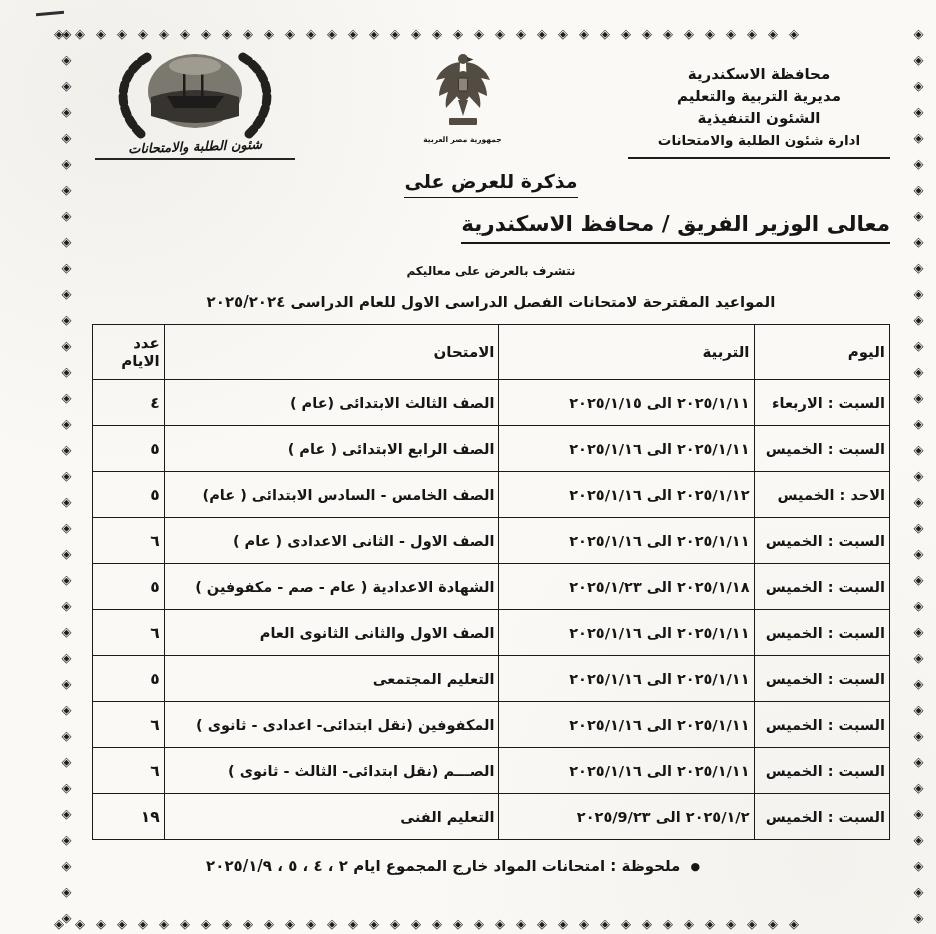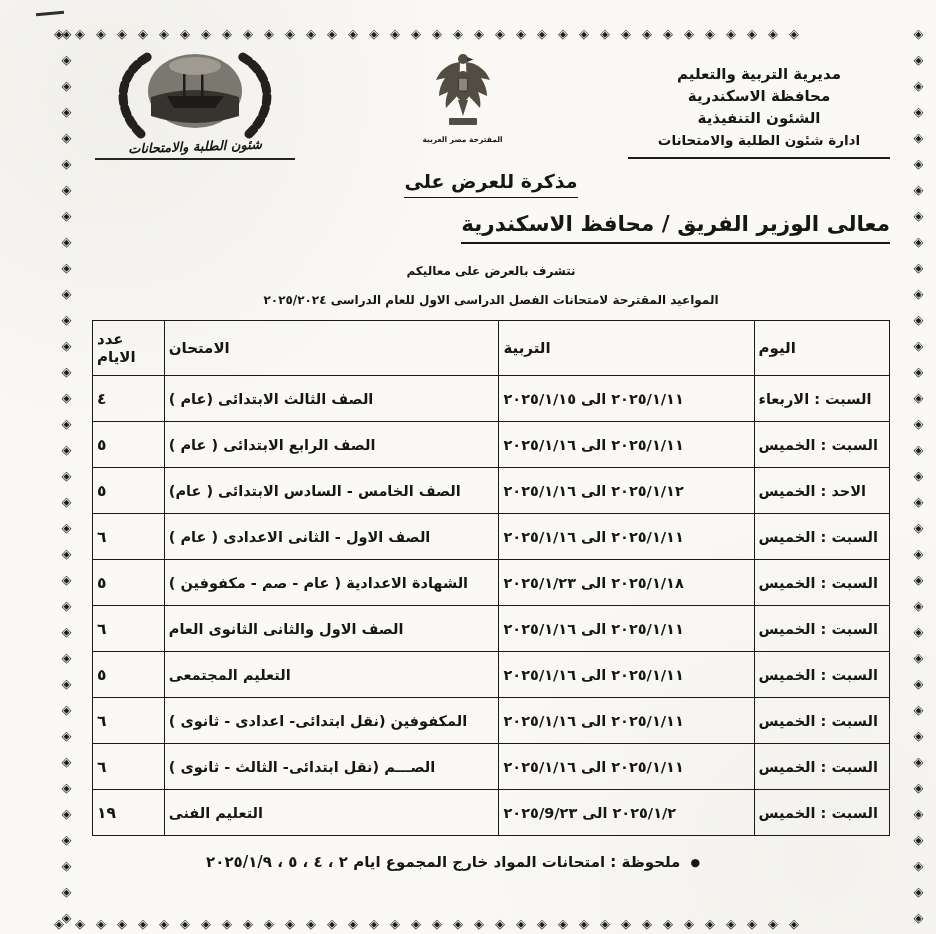--- a/index.html
+++ b/index.html
@@ -56,26 +56,26 @@
   .memo-title{
     display:inline-block;font-size:19px;font-weight:bold;
     border-bottom:1.6px solid #161616;padding-bottom:5px;
   }
   .addr-wrap{text-align:right;margin-top:13px;}
   .memo-addr{
     display:inline-block;font-size:21.5px;font-weight:bold;
     border-bottom:2.2px solid #161616;padding-bottom:6px;
   }
   .salutation{text-align:center;font-size:12px;font-weight:bold;margin-top:20px;}
-  .subject{text-align:center;font-size:12px;font-weight:bold;margin-top:15px;}
+  .subject{text-align:center;font-size:15px;font-weight:bold;margin-top:15px;}
 
   
   .exam-table{width:100%;border-collapse:collapse;margin-top:13px;}
   .exam-table th,.exam-table td{
-    border:1.7px solid #1b1b1b;font-weight:bold;text-align:left;
+    border:1.7px solid #1b1b1b;font-weight:bold;text-align:right;
     vertical-align:middle;padding:2px 4px;
   }
   .exam-table th{height:50px;font-size:15px;}
   .exam-table td{height:41px;font-size:14.5px;}
   .cell-days{font-size:15.5px !important;}
 
   
   .note{
     margin-top:17px;padding-right:190px;font-size:15px;font-weight:bold;
     display:flex;align-items:center;gap:10px;
@@ -91,42 +91,42 @@
   <div class="orn orn-top">◈◈◈◈◈◈◈◈◈◈◈◈◈◈◈◈◈◈◈◈◈◈◈◈◈◈◈◈◈◈◈◈◈◈◈◈</div>
   <div class="orn orn-v orn-left">◈◈◈◈◈◈◈◈◈◈◈◈◈◈◈◈◈◈◈◈◈◈◈◈◈◈◈◈◈◈◈◈◈◈◈◈◈</div>
   <div class="orn orn-v orn-right">◈◈◈◈◈◈◈◈◈◈◈◈◈◈◈◈◈◈◈◈◈◈◈◈◈◈◈◈◈◈◈◈◈◈◈◈◈</div>
   <div class="orn orn-bottom">◈◈◈◈◈◈◈◈◈◈◈◈◈◈◈◈◈◈◈◈◈◈◈◈◈◈◈◈◈◈◈◈◈◈◈◈</div>
 
   <div class="content">
 
     <div class="hdr">
 
       <div class="org">
+        <div class="org-line">محافظة الاسكندرية</div>
         <div class="org-line">مديرية التربية والتعليم</div>
-        <div class="org-line">محافظة الاسكندرية</div>
         <div class="org-line">الشئون التنفيذية</div>
         <div class="org-line small">ادارة شئون الطلبة والامتحانات</div>
       </div>
 
       <div class="emblem">
         <span>
           <svg width="62" height="84" viewBox="0 0 62 84" aria-hidden="true">
             <g fill="#524c43">
               <path d="M28 16 C17 17 8 24 4 34 L13 32 C9 38 7 44 7 50 L16 46 C14 51 13 57 14 62 L27 48 Z"></path>
               <path d="M34 16 C45 17 54 24 58 34 L49 32 C53 38 55 44 55 50 L46 46 C48 51 49 57 48 62 L35 48 Z"></path>
               <ellipse cx="31" cy="40" rx="8.5" ry="15"></ellipse>
               <circle cx="31" cy="13" r="5"></circle>
               <path d="M35 11 L41.5 13.5 L35 16 Z" fill="#3a352e"></path>
               <path d="M26 54 L31 70 L36 54 Z"></path>
             </g>
             <rect x="26.5" y="32" width="9" height="13" rx="1.5" fill="#8d847a" stroke="#3a362f" stroke-width="1"></rect>
             <rect x="17" y="72" width="28" height="7" rx="1" fill="#524c43"></rect>
           </svg>
         </span>
-        <div class="emblem-caption">المقترحة مصر العربية</div>
+        <div class="emblem-caption">جمهورية مصر العربية</div>
       </div>
 
       <div class="logo">
         <span>
           <svg width="175" height="100" viewBox="0 0 175 100" aria-hidden="true">
             <ellipse cx="88" cy="47" rx="47" ry="37" fill="#7b786f"></ellipse>
             <path d="M44 53 Q88 39 132 53 L132 72 Q88 86 44 72 Z" fill="#37342f"></path>
             <path d="M60 52 L117 52 L108 64 L67 64 Z" fill="#1d1c1a"></path>
             <rect x="76" y="29" width="2.5" height="25" fill="#1d1c1a"></rect>
             <rect x="94" y="25" width="2.5" height="29" fill="#1d1c1a"></rect>

